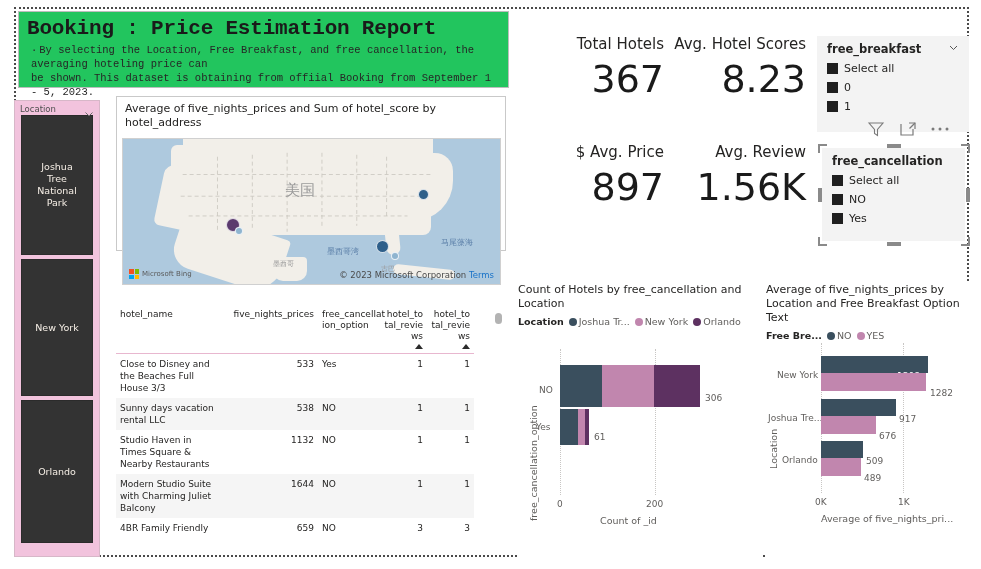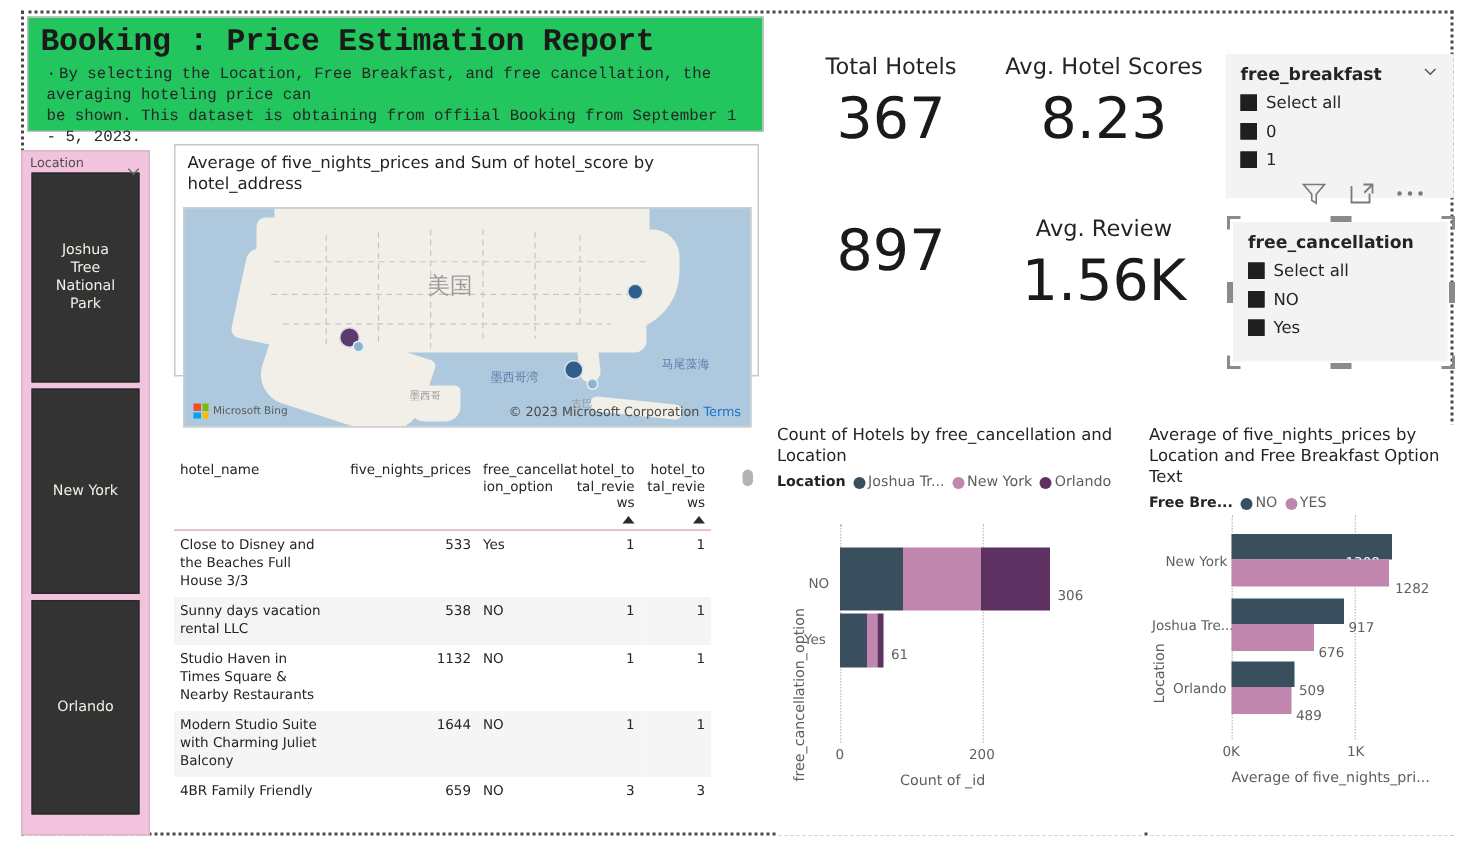--- a/index.html
+++ b/index.html
@@ -237,21 +237,21 @@
   }
 
   
   .kpi-wrap {
     position: absolute;
     left: 518px; top: 26px;
     width: 295px; height: 245px;
   }
   .kpi {
     position: absolute;
-    text-align: center;
+    text-align: right;
     width: 140px;
   }
   .kpi .label {
     font-size: 15px; color: #252423; line-height: 20px;
   }
   .kpi .value {
     font-size: 38px; color: #1a1a1a; line-height: 46px; margin-top: 2px;
   }
   .kpi.k1 { left: 6px; top: 8px; }
   .kpi.k2 { left: 148px; top: 8px; }
@@ -529,20 +529,21 @@
   <div class="kpi-wrap">
     <div class="kpi k1">
       <div class="label">Total Hotels</div>
       <div class="value">367</div>
     </div>
     <div class="kpi k2">
       <div class="label">Avg. Hotel Scores</div>
       <div class="value">8.23</div>
     </div>
     <div class="kpi k3">
+      <div class="label">$ Avg. Price</div>
       <div class="value">897</div>
     </div>
     <div class="kpi k4">
       <div class="label">Avg. Review</div>
       <div class="value">1.56K</div>
     </div>
   </div>
 
   <div class="slicer-box slicer-breakfast">
     <div class="slicer-head">

